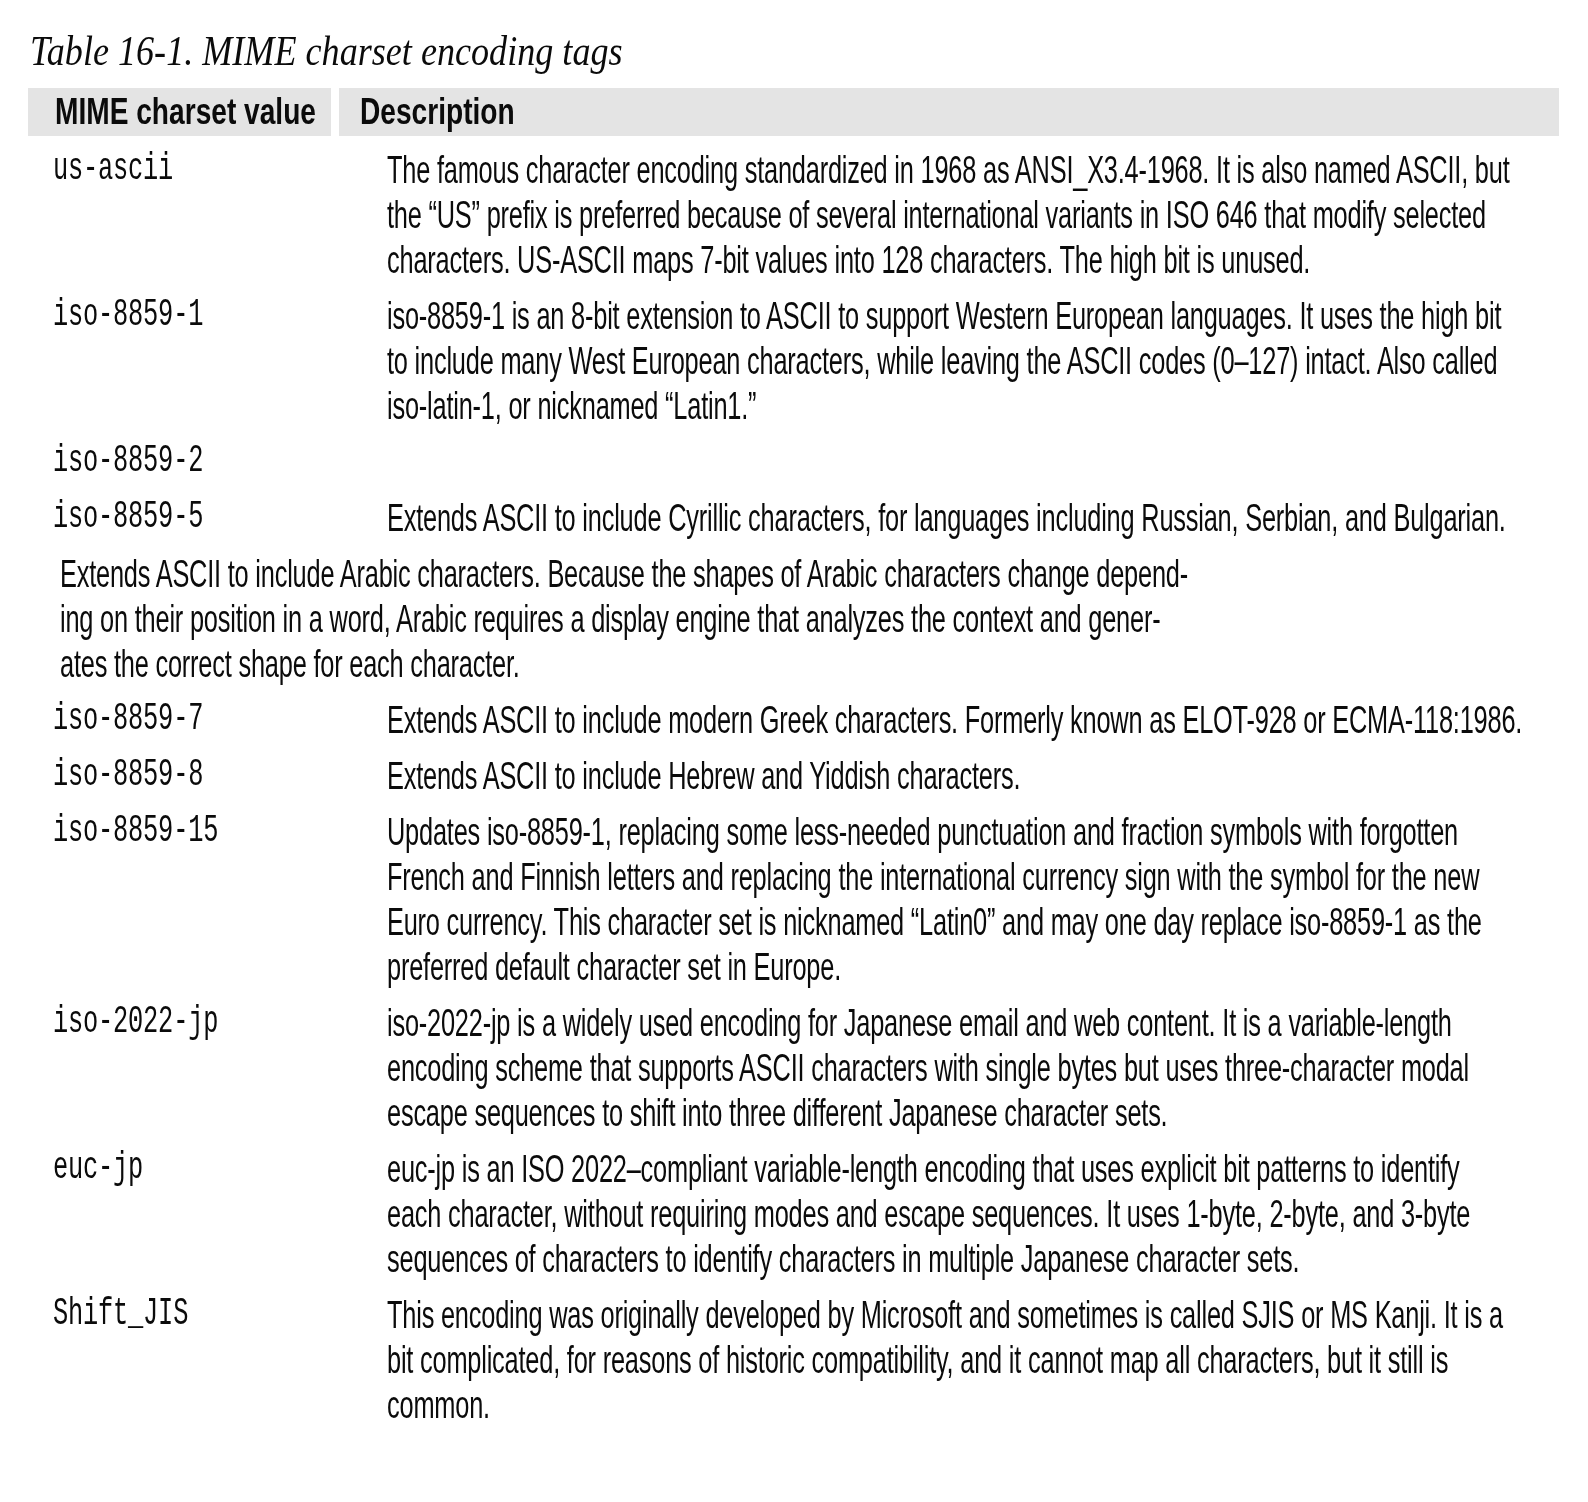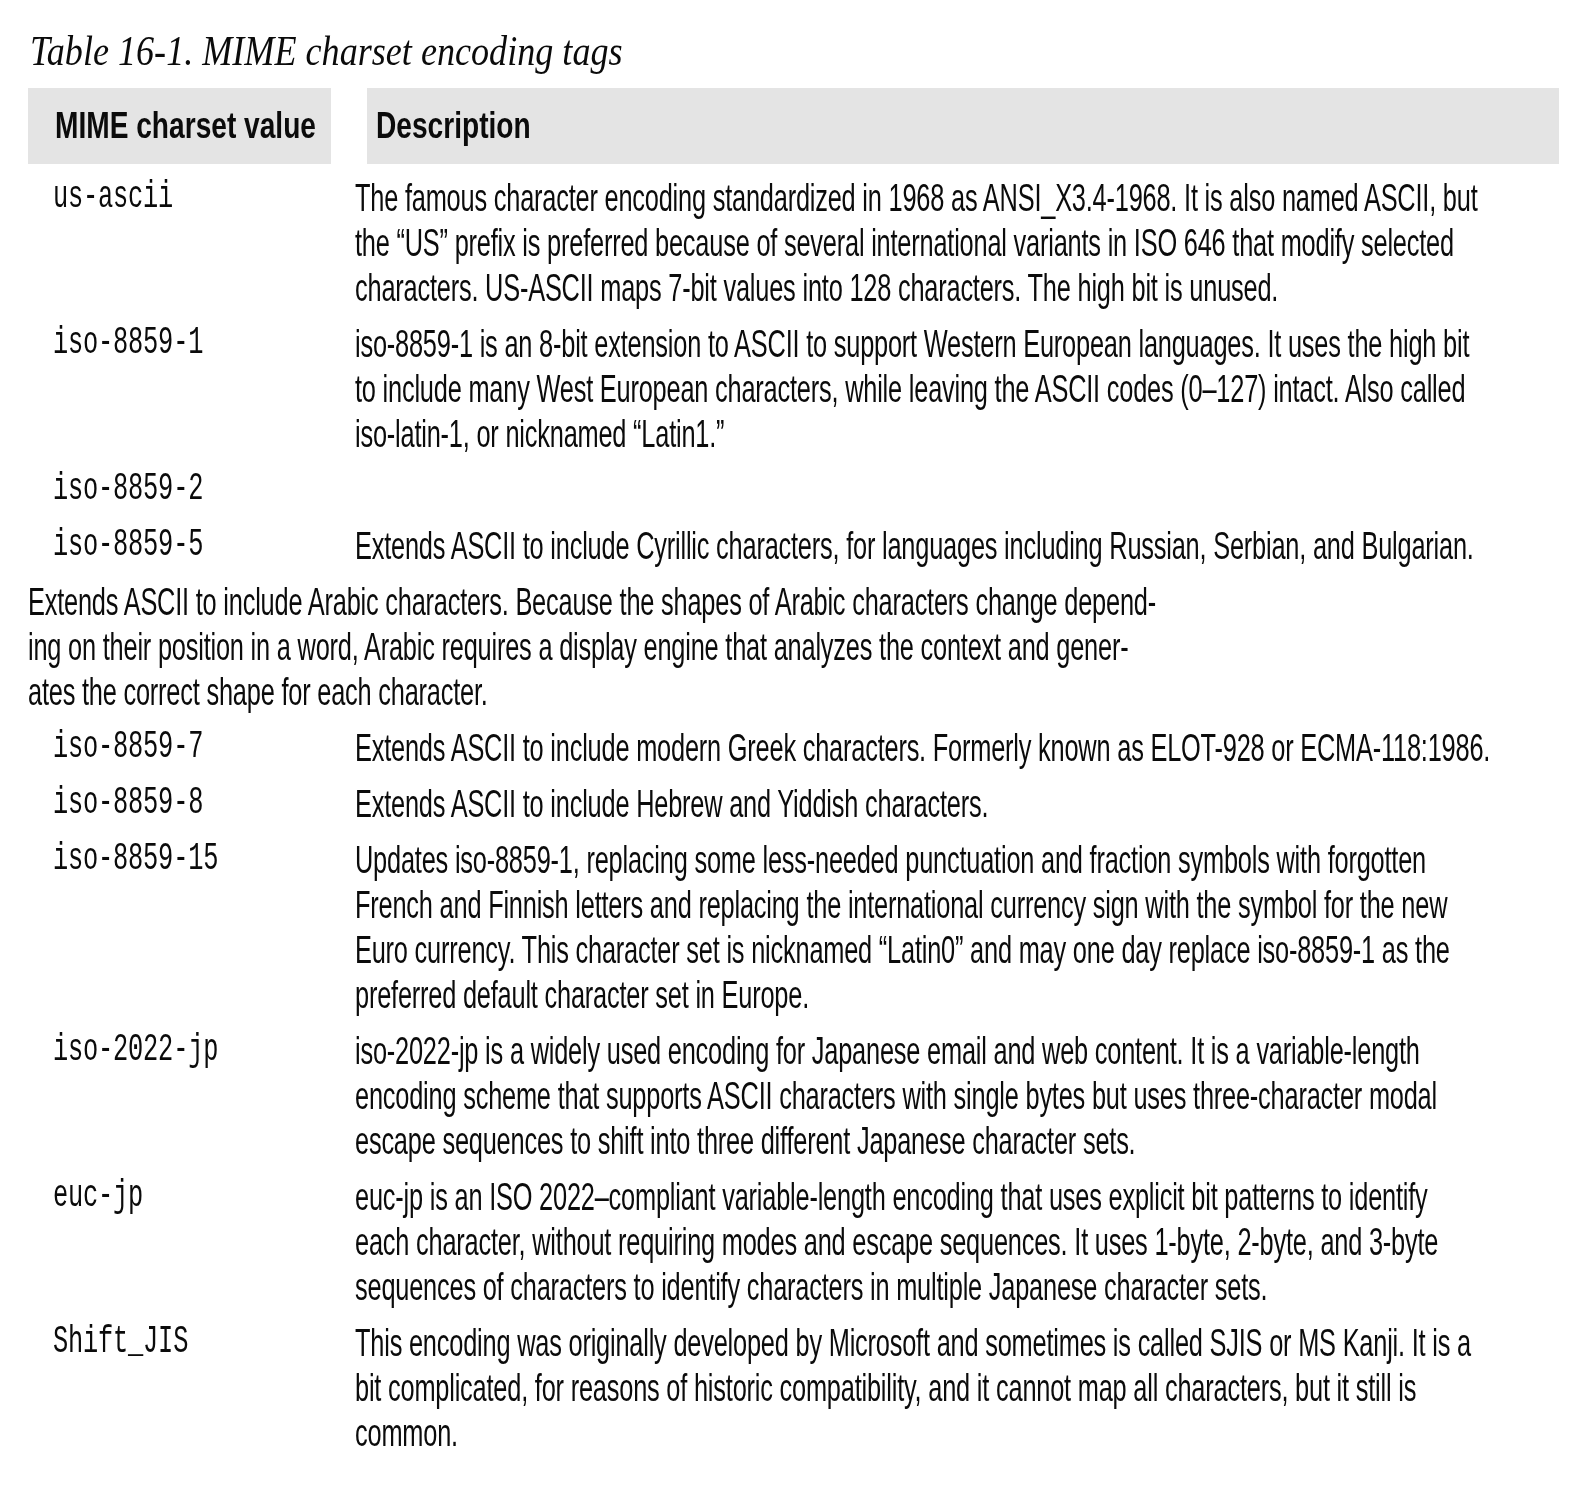--- a/index.html
+++ b/index.html
@@ -13,32 +13,32 @@
   }
   .title {
     position:absolute; left:30px; top:26px;
     font-family:"Liberation Serif", serif;
     font-style:italic;
     font-size:43px;
     white-space:nowrap;
   }
   .title .squeeze { display:inline-block; transform:scaleX(0.84); transform-origin:0 50%; }
   .tbl { position:absolute; left:28px; top:88px; width:1531px; }
-  .thead { display:flex; height:76px; }
+  .thead { display:flex; height:48px; }
   .th { background:#e4e4e4; display:flex; align-items:center; }
   .th.c1 { width:303px; padding-left:27px; margin-right:8px; }
-  .th.c2 { flex:1; padding-left:9px;margin-left:28px; }
+  .th.c2 { flex:1; padding-left:21px; }
   .th-label {
     font-weight:bold; font-size:37px; white-space:nowrap;
     display:inline-block; transform:scaleX(0.76); transform-origin:0 50%;
   }
   .rows { width:100%; }
   .row { display:flex; margin-top:11px; }
   .rc1 { width:327px; padding-left:25px; flex:none;font-family:Liberation Mono, monospace; }
-  .rc2 { flex:1; min-width:0; }
+  .rc2 { flex:1; min-width:0;margin-left:32px; }
   .cell-text, .line {
     font-size:39px; line-height:45px; white-space:nowrap;
     transform:scaleX(0.65); transform-origin:0 0;
     letter-spacing:-0.3px;
   }
 </style>
 </head>
 <body style="background: rgb(255, 255, 255); color: rgb(11, 11, 11);">
 
 <div class="title">

